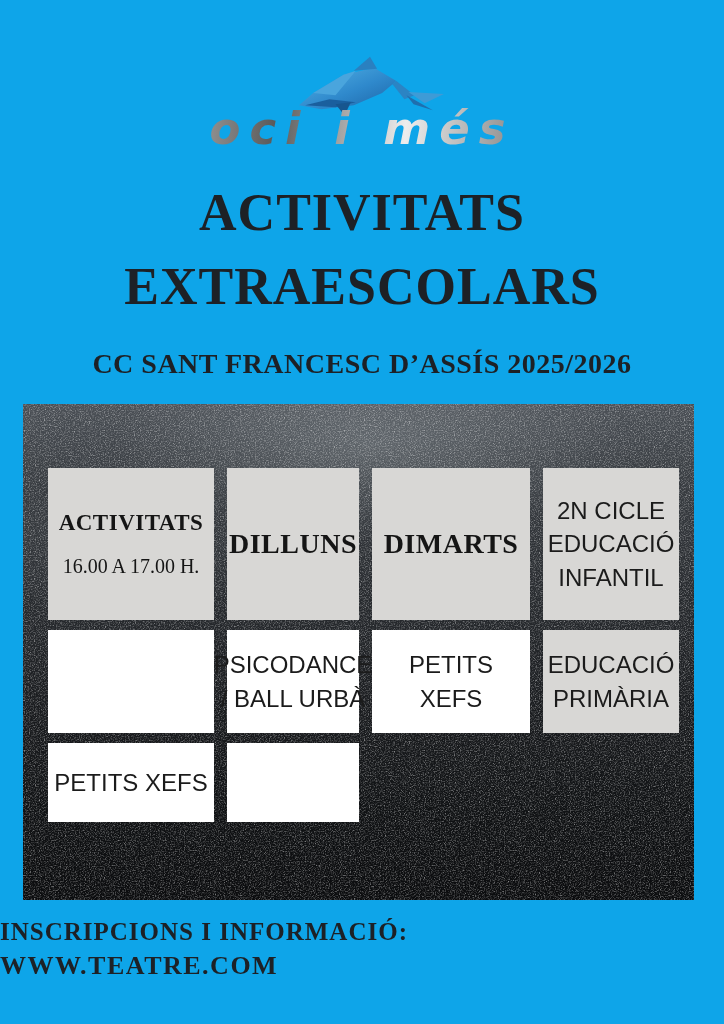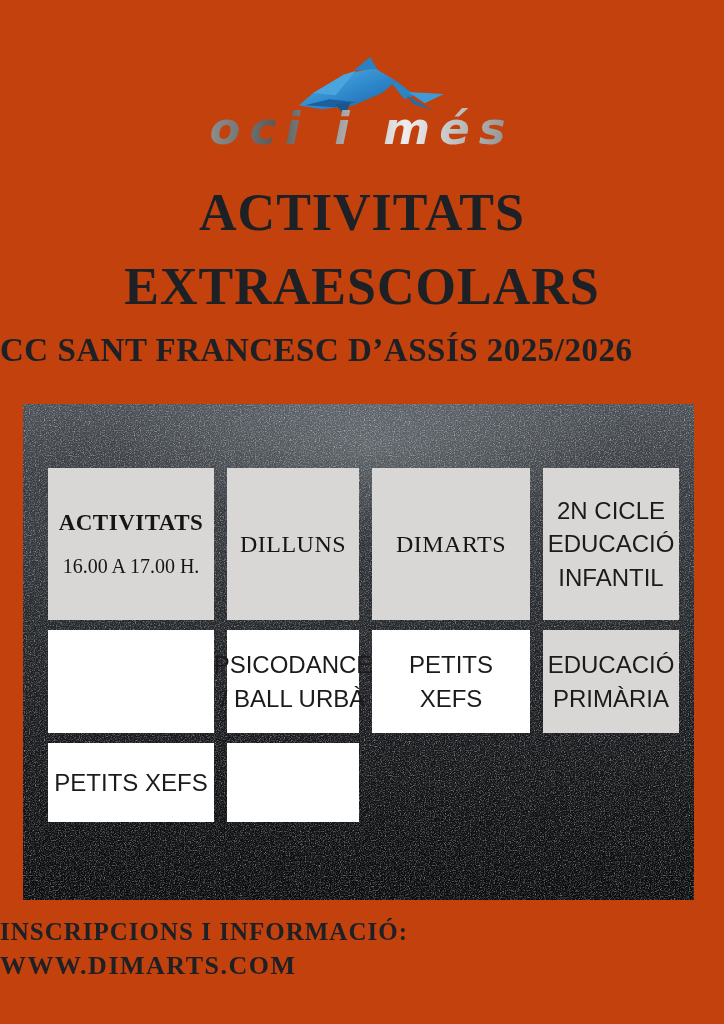--- a/index.html
+++ b/index.html
@@ -1,21 +1,21 @@
 <!DOCTYPE html>
 <html><head>
 <meta charset="utf-8">
 <style>
   * { margin:0; padding:0; box-sizing:border-box; }
   html,body { width:724px; height:1024px; }
   body { font-family:"Liberation Serif", serif; }
 
   .poster {
     position:relative; width:724px; height:1024px;
-    background:#c2410c; overflow:hidden;
+    background:#0ea5e9; overflow:hidden;
   }
 
   
   .dolphin {
     position:absolute; left:295px; top:54px; width:152px; height:62px;
   }
   .wordmark {
     position:absolute; top:102px; left:0; width:100%;
     text-align:center;
     font-family:"DejaVu Sans", sans-serif;
@@ -28,24 +28,24 @@
 
   
   .title {
     position:absolute; top:176px; left:0; width:100%;
     text-align:center; color:#1d2126;
     font-family:"Liberation Serif", serif;
     font-weight:700; font-size:52px; line-height:1.42;
     letter-spacing:1px;
   }
   .subtitle {
-    position:absolute; top:332px; left:0; width:100%;
-    text-align:left; color:#1d2126;
+    position:absolute; top:348px; left:0; width:100%;
+    text-align:center; color:#1d2126;
     font-family:"Liberation Serif", serif;
-    font-weight:700; font-size:33px; letter-spacing:0.5px;
+    font-weight:700; font-size:28px; letter-spacing:0.5px;
   }
 
   
   .board {
     position:absolute; left:23px; top:404px; width:671px; height:496px;
     background:
       radial-gradient(55% 28% at 52% 8%, rgba(175,185,190,0.28), rgba(175,185,190,0) 70%),
       radial-gradient(30% 20% at 15% 30%, rgba(140,150,155,0.12), rgba(140,150,155,0) 70%),
       linear-gradient(180deg,#4b5056 0%,#3a3e43 14%,#292c30 38%,#1a1c1f 62%,#101214 82%,#0b0c0e 100%);
   }
@@ -59,21 +59,21 @@
     column-gap:13px; row-gap:10px;
   }
   .hcell {
     background:#d8d7d5;
     display:flex; flex-direction:column; align-items:center; justify-content:center;
     text-align:center; color:#151515;
     font-family:"Liberation Serif", serif;
   }
   .hc-title { font-weight:700; font-size:23px; letter-spacing:0.5px; }
   .hc-time  { font-weight:400; font-size:20px; margin-top:19px; white-space:nowrap; }
-  .day      { font-weight:400; font-size:24px; letter-spacing:0.5px; }
+  .day      { font-weight:700; font-size:28px; letter-spacing:0.5px; }
 
   .cell {
     background:#ffffff;
     display:flex; align-items:center; justify-content:center;
     text-align:center;
     font-family:"Liberation Sans", sans-serif;
     font-size:24px; line-height:1.4; color:#1b1b1b;
     padding:2px 3px;
   }
   .cell.gray { background:#d8d7d5; }
@@ -155,16 +155,16 @@
       <div class="cell">PETITS XEFS</div>
 
       <div class="cell gray">EDUCACIÓ PRIMÀRIA</div>
       <div class="cell">PETITS XEFS</div>
       <div class="cell"></div>
     </div>
   </div>
 
   <div class="footer">
     <div class="footer-line1">INSCRIPCIONS I INFORMACIÓ:</div>
-    <div class="footer-line2">WWW.DIMARTS.COM</div>
+    <div class="footer-line2">WWW.TEATRE.COM</div>
   </div>
 
 </div>
 
 </body></html>

